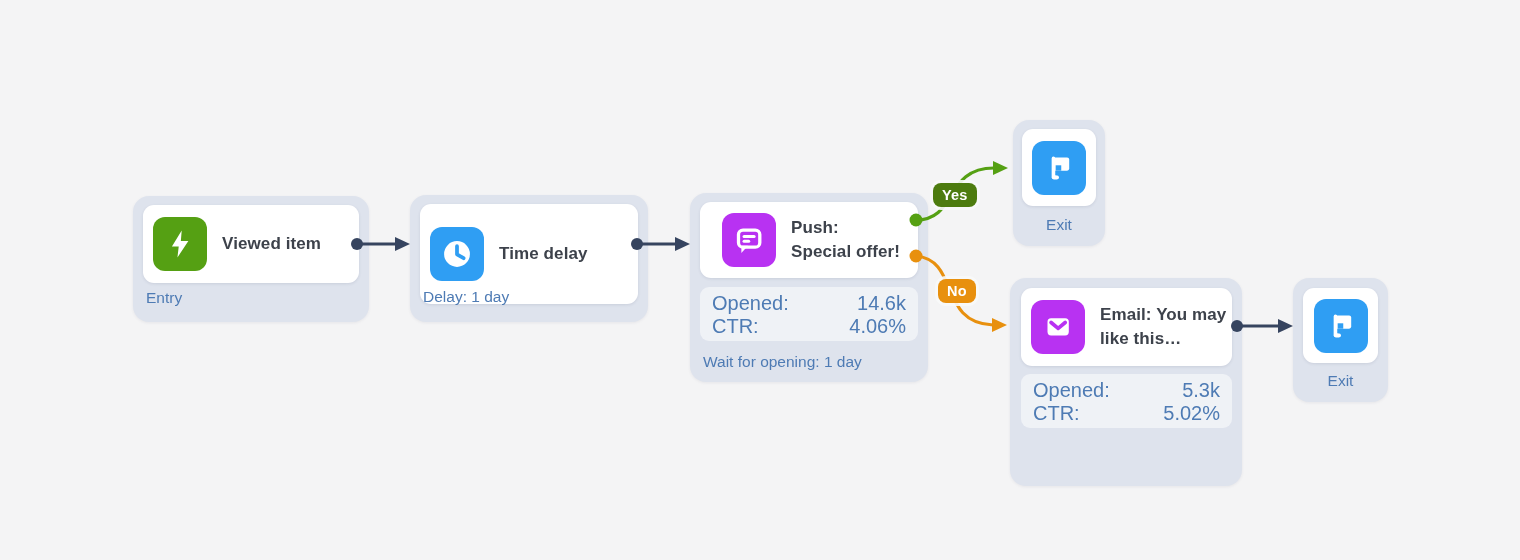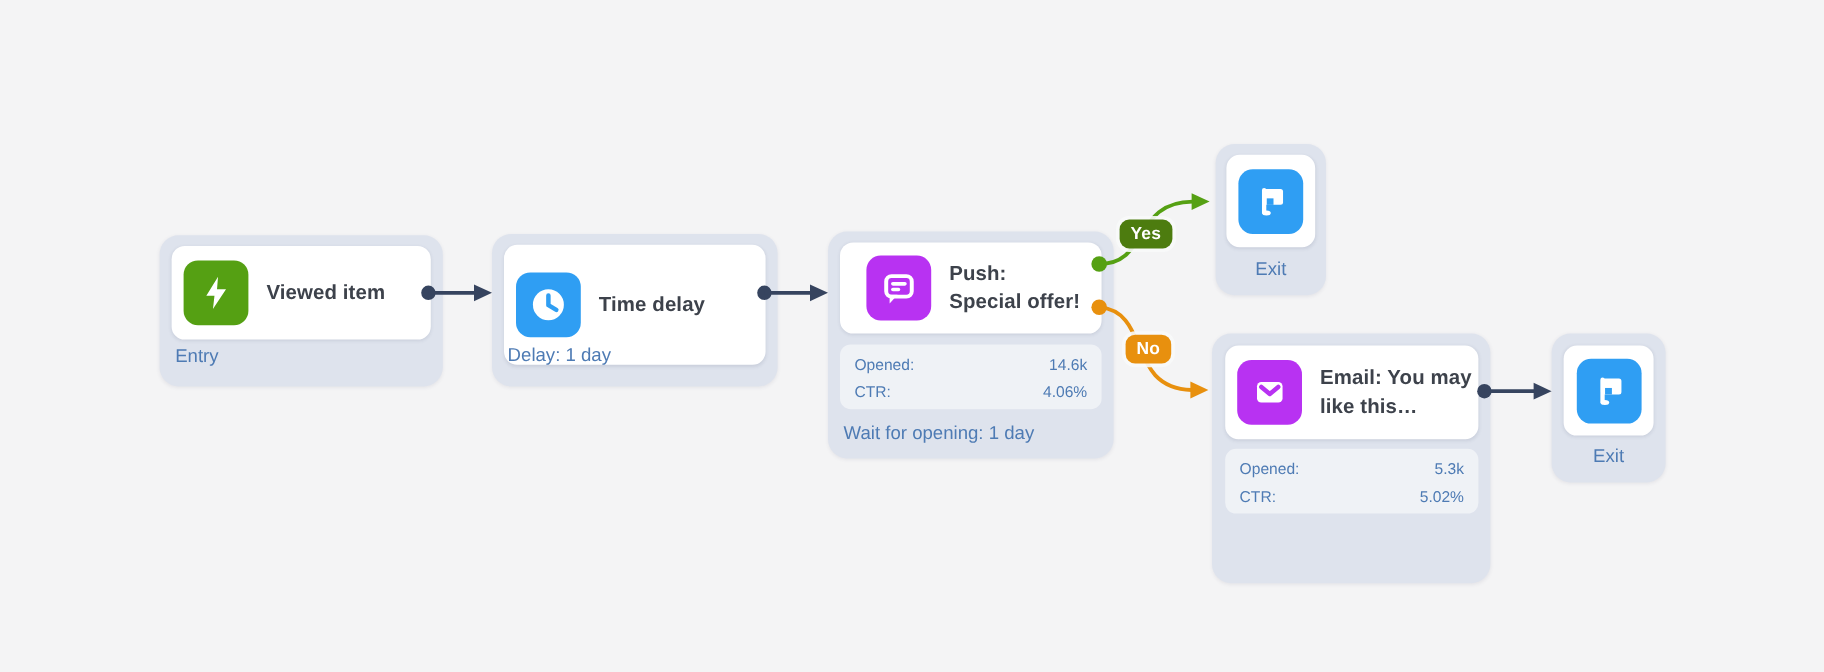--- a/index.html
+++ b/index.html
@@ -52,21 +52,21 @@
   .stats{
     position:absolute;
     background:rgba(255,255,255,0.52);
     border-radius:9px;
     box-sizing:border-box;
     padding:5px 12px 0 12px;
   }
   .stat-row{
     display:flex;
     justify-content:space-between;
-    font-size:13px;
+    font-size:20px;
     color:#4e7bb4;
     line-height:23px;
     gap:40px;
   }
   .exit-label{
     position:absolute;
     left:0;right:0;
     text-align:center;
     font-size:15.5px;
     color:#4e7bb4;

